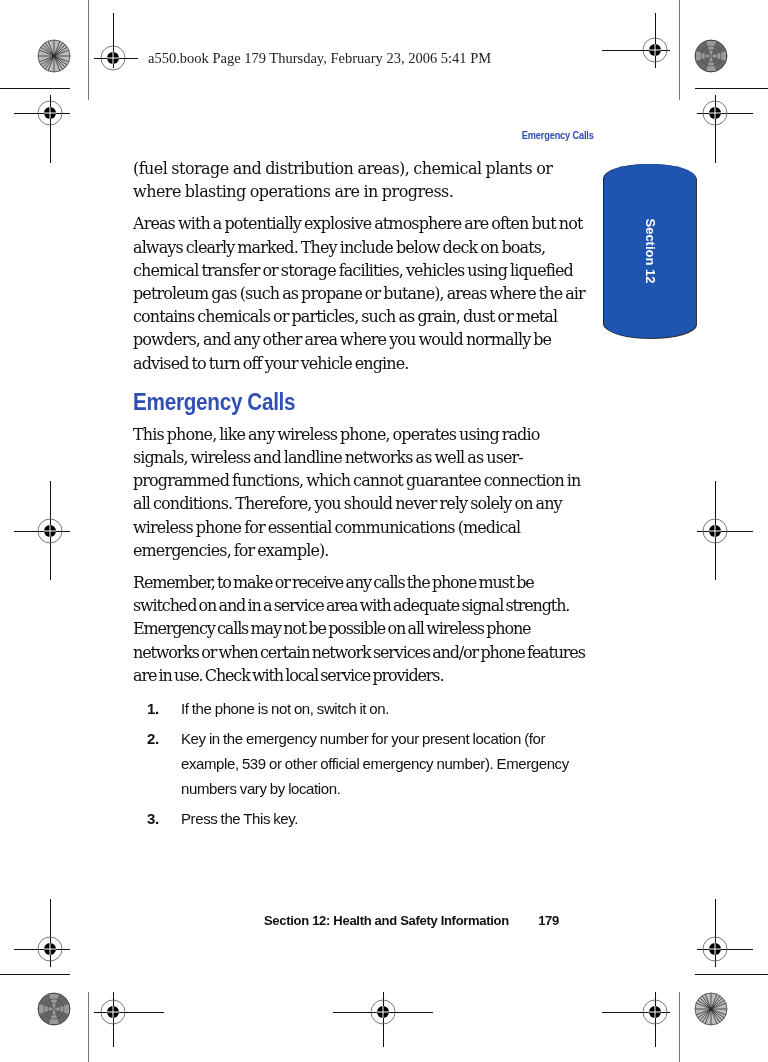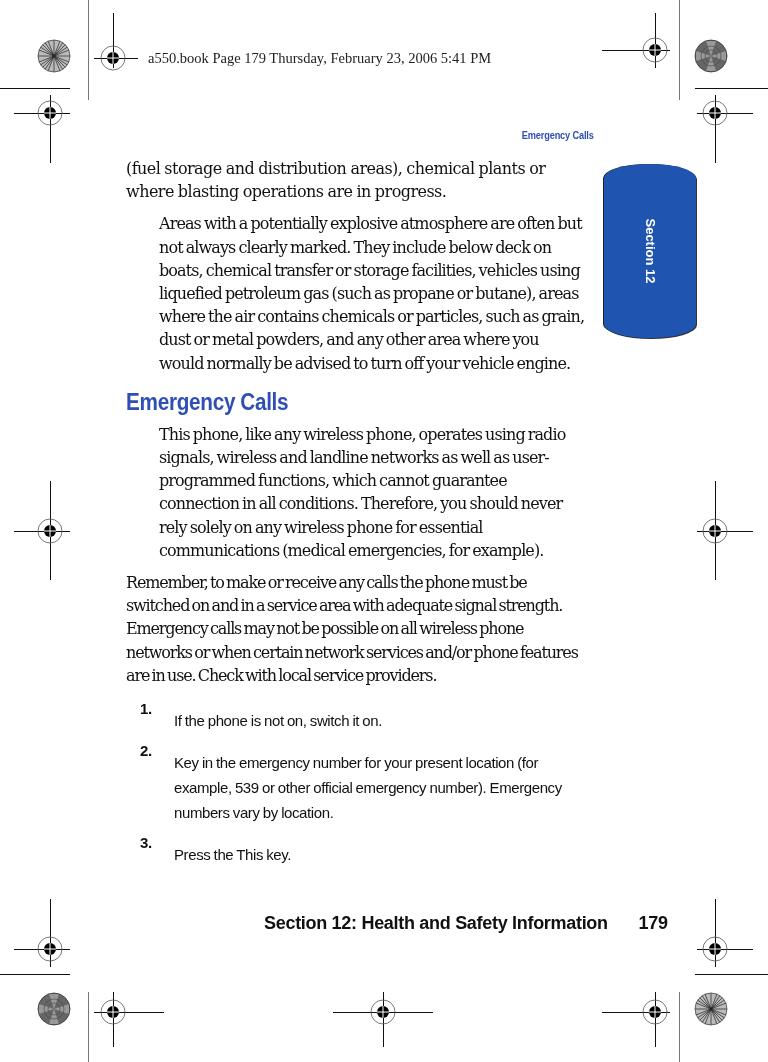--- a/index.html
+++ b/index.html
@@ -22,43 +22,43 @@
     background: #1f55b0; border-radius: 46px / 14px;
     box-shadow: -1px 0 0 #222, 1px 1px 0 #333;
   }
   .side-tab-label {
     position: absolute; left: 50%; top: 50%;
     transform: translate(-50%,-50%) rotate(90deg);
     font-family: "Liberation Sans", sans-serif; font-weight: bold;
     font-size: 13px; color: #ffffff; white-space: nowrap;
   }
   .content {
-    left: 126px; top: 157px; width: 460px;
+    left: 133px; top: 157px; width: 460px;
     font-family: "DejaVu Serif", serif; font-size: 16px; line-height: 23.2px;
     color: #111; letter-spacing: -0.55px; word-spacing: -0.5px;
   }
   .content p { margin: 0 0 9px 0; }
-  .content p.tight { letter-spacing: -0.9px; word-spacing: -1.2px; margin-left: 33px; }
+  .content p.tight { letter-spacing: -0.9px; word-spacing: -1.2px; }
   .content p.tighter { letter-spacing: -1.15px; word-spacing: -1.6px; }
   .heading {
     font-family: "Liberation Sans", sans-serif; font-weight: bold;
     font-size: 23px; color: #2f4fb3; margin: 14px 0 8px 0;
     letter-spacing: -0.3px; transform: scaleX(0.9); transform-origin: left center;
     line-height: 26px;
   }
   ol.steps { list-style: none; margin: 8px 0 0 0; padding: 0 0 0 14px; }
   ol.steps li {
     display: flex; font-family: "Liberation Sans", sans-serif;
     font-size: 15px; line-height: 25px; margin-bottom: 5px; letter-spacing: -0.4px;
   }
   ol.steps li .num { width: 34px; font-weight: bold; flex: none; }
-  ol.steps li .txt { flex: 1; margin-top: 12px; }
+  ol.steps li .txt { flex: 1; }
   .footer {
     left: 264px; top: 913px; font-family: "Liberation Sans", sans-serif;
-    font-weight: bold; font-size: 18px; color: #111; white-space: nowrap;
+    font-weight: bold; font-size: 13px; color: #111; white-space: nowrap;
     letter-spacing: -0.3px;
   }
   .footer .pg { margin-left: 26px; }
   .hline { height: 1px; background: #111; }
   .vline { width: 1px; background: #111; }
   .vline.gray { background: #777; }
   .reg { width: 26px; height: 26px; }
   .starburst { width: 34px; height: 34px; }
 </style>
 </head>

